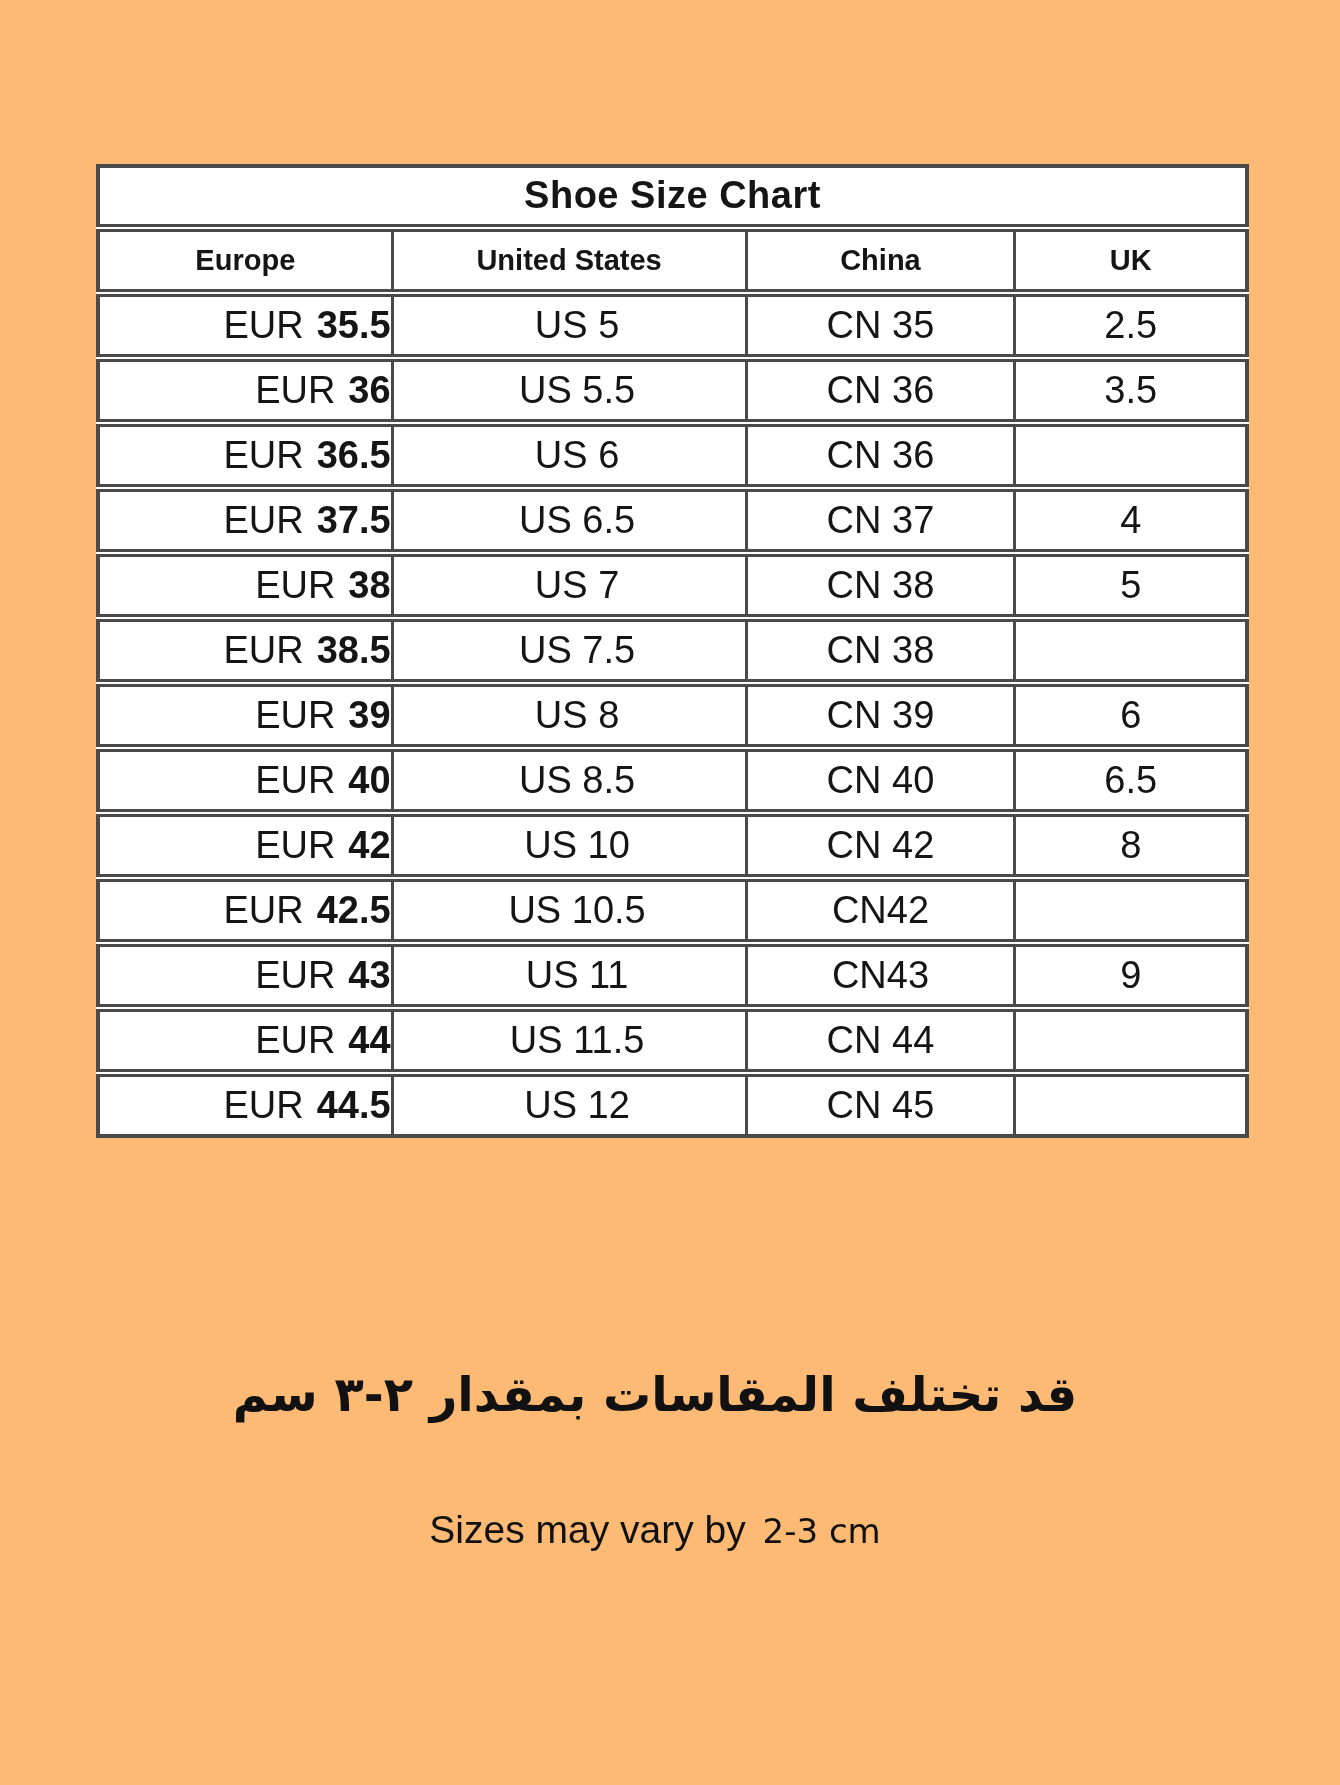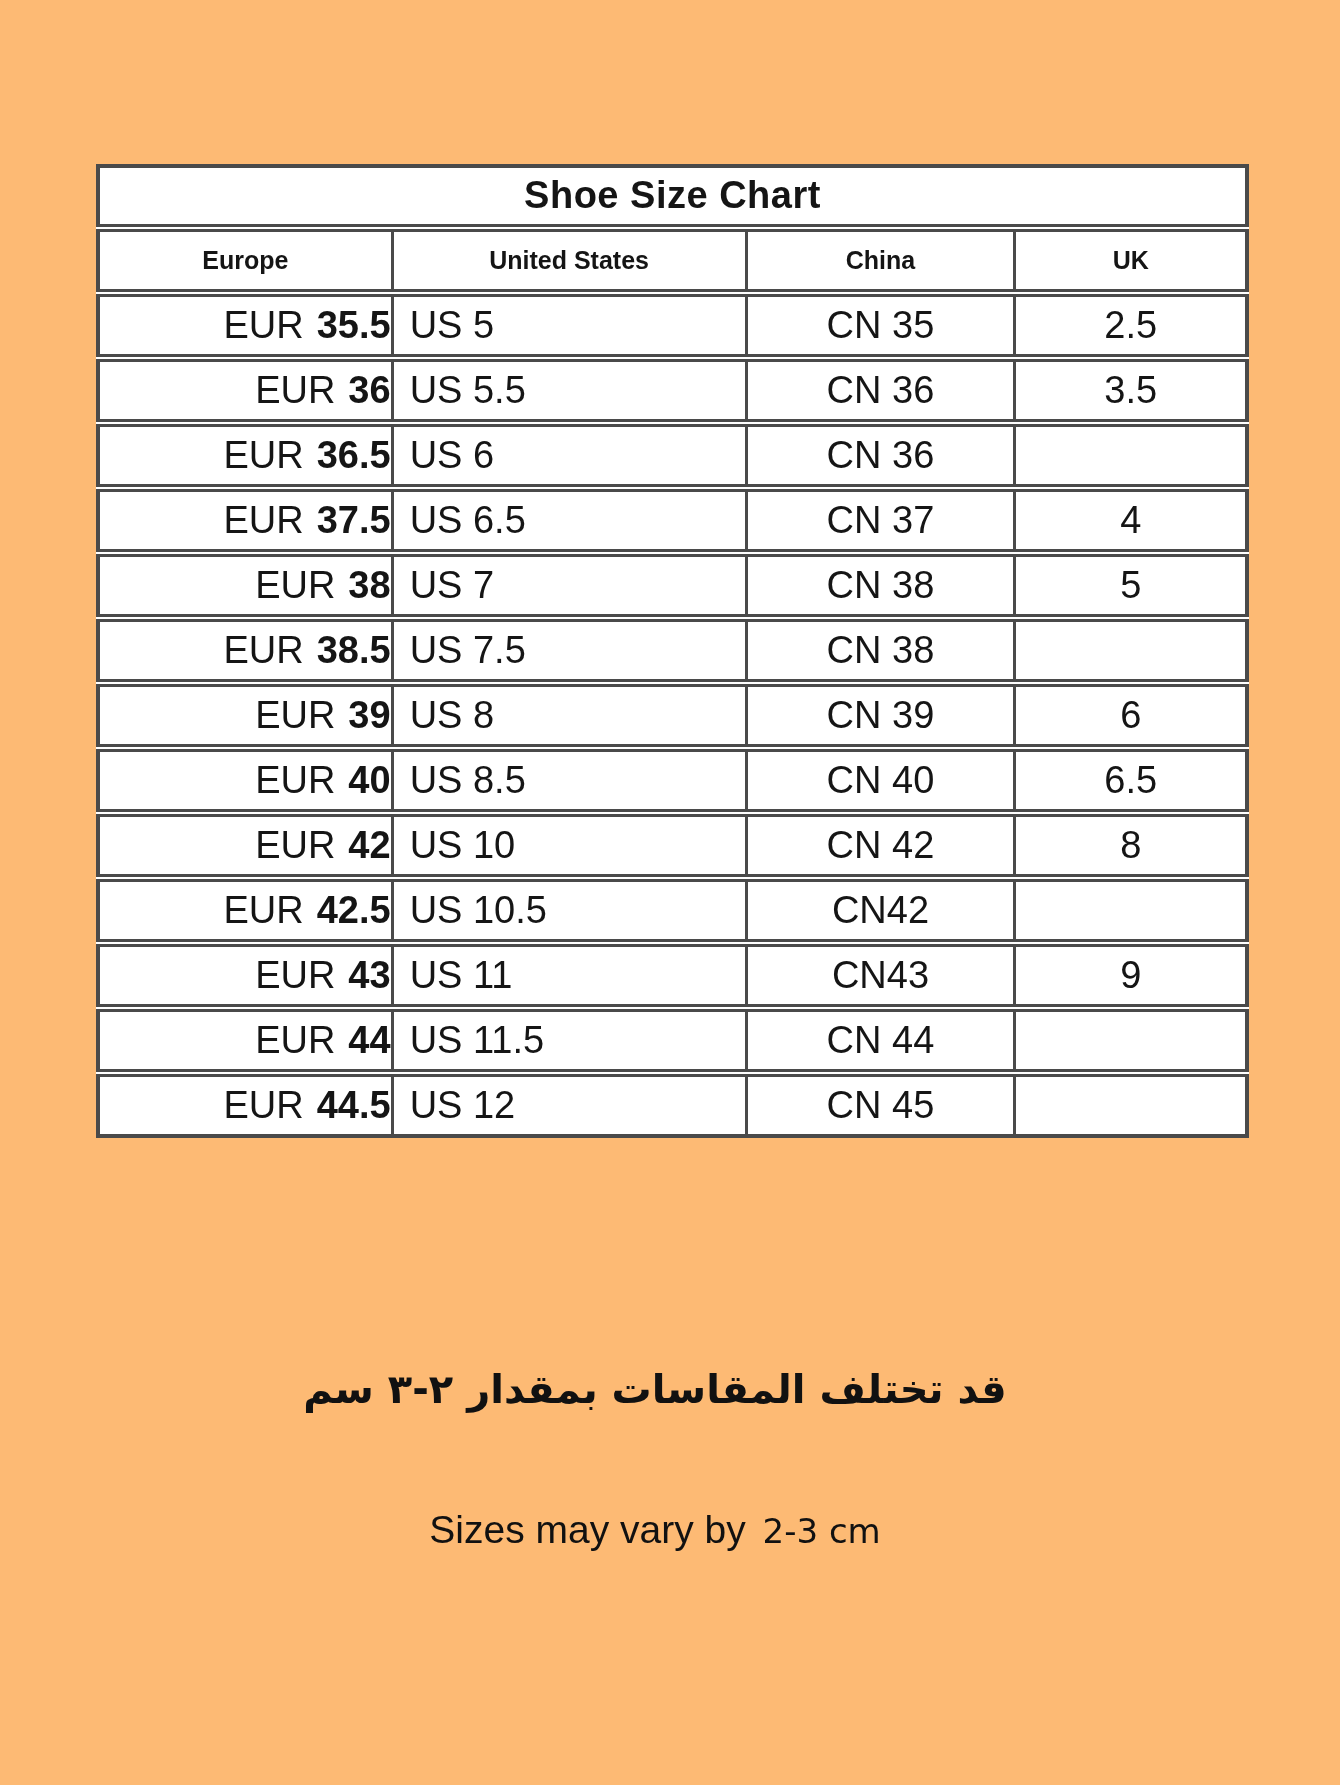--- a/index.html
+++ b/index.html
@@ -46,52 +46,52 @@
   }
   .title-cell {
     height: 56px;
     font-size: 41px;
     font-weight: 700;
     text-align: center;
     letter-spacing: 0.5px;
   }
   .header-row th {
     height: 57px;
-    font-size: 25px;
+    font-size: 29px;
     font-weight: 700;
     text-align: center;
     border-top: 8px double var(--border, #4a4a4a);
     border-left: 3px solid var(--border, #4a4a4a);
   }
   .header-row th:first-child { border-left: none; }
 
   .size-table tbody td {
     height: 57px;
     border-top: 8px double var(--border, #4a4a4a);
     border-left: 3px solid var(--border, #4a4a4a);
   }
   .size-table tbody td:first-child { border-left: none; }
 
   .cell-eur { text-align: right; padding-left: 16px !important; }
   .eur-prefix { font-weight: 400; }
   .eur-num { font-weight: 700; margin-left: 13px; }
-  .cell-us { text-align: left; padding-left: 16px !important; }
+  .cell-us { text-align: center; padding-left: 16px !important; }
   .cell-cn, .cell-uk { text-align: center; }
 
   
   .caption-ar {
     position: absolute;
     top: 1366px;
     left: 10px;
     width: 1290px;
     direction: rtl;
     text-align: center;
     font-family: "DejaVu Sans", sans-serif;
     font-weight: 700;
-    font-size: 40px;
+    font-size: 48px;
     color: #111111;
   }
   .caption-en {
     position: absolute;
     top: 1508px;
     left: 10px;
     width: 1290px;
     text-align: center;
     font-weight: 400;
     font-size: 39px;

